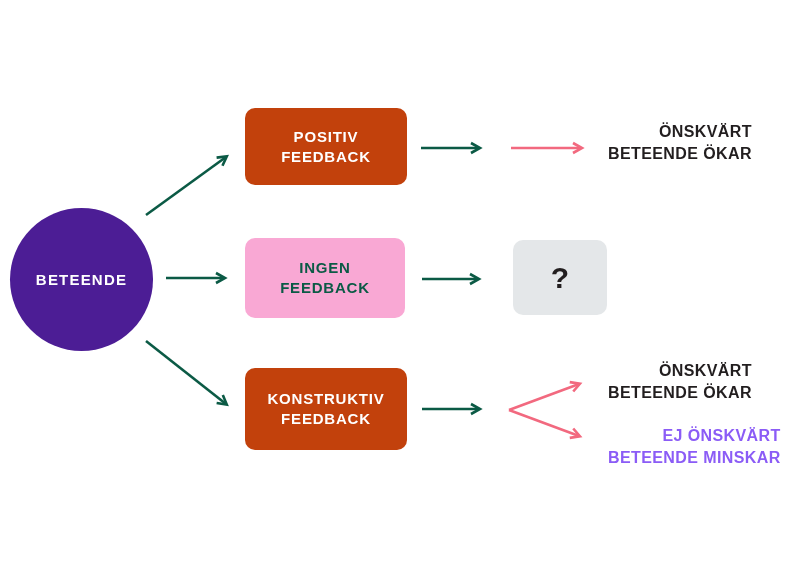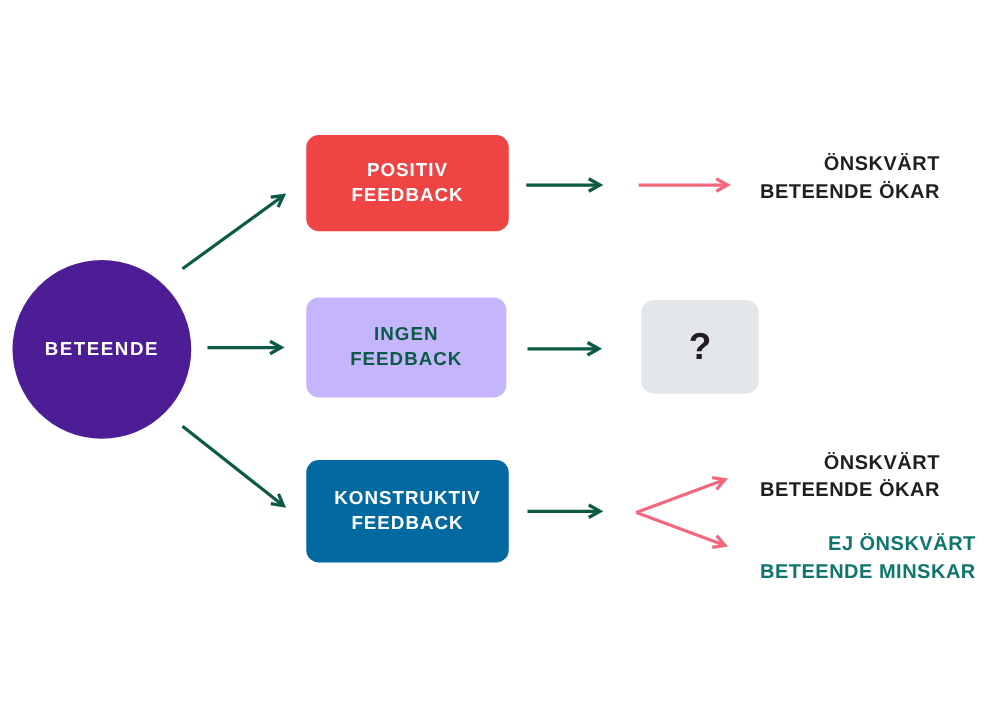--- a/index.html
+++ b/index.html
@@ -105,41 +105,41 @@
 
     <line class="arrow-line" x1="422" y1="409" x2="479" y2="409" marker-end="url(#head-green)" style="stroke: rgb(11, 90, 69);"></line>
     <line class="arrow-line" x1="509" y1="410" x2="579" y2="384" marker-end="url(#head-pink)" style="stroke: rgb(242, 105, 127);"></line>
     <line class="arrow-line" x1="509" y1="410" x2="579" y2="436" marker-end="url(#head-pink)" style="stroke: rgb(242, 105, 127);"></line>
   </svg>
 
   <div class="node circle" style="background-color: #4c1d95;">
     <span class="label">BETEENDE</span>
   </div>
 
-  <div class="node box box-positive" style="background-color: #ef4444;">
+  <div class="node box box-positive" style="background-color: #c2410c;">
     <span class="label" style="color: rgb(255, 255, 255);">POSITIV
 FEEDBACK</span>
   </div>
 
-  <div class="node box box-none" style="background-color: #c4b5fd;">
+  <div class="node box box-none" style="background-color: #f9a8d4;">
     <span class="label" style="color: rgb(11, 90, 69);">INGEN
 FEEDBACK</span>
   </div>
 
-  <div class="node box box-constructive" style="background-color: #0369a1;">
+  <div class="node box box-constructive" style="background-color: #c2410c;">
     <span class="label" style="color: rgb(255, 255, 255);">KONSTRUKTIV
 FEEDBACK</span>
   </div>
 
   <div class="node box box-question" style="background-color: rgb(228, 231, 233);">
     <span class="label" style="color: rgb(34, 30, 31);">?</span>
   </div>
 
   <div class="outcome outcome-1" style="color: rgb(34, 30, 31);">ÖNSKVÄRT
 BETEENDE ÖKAR</div>
 
   <div class="outcome outcome-2" style="color: rgb(34, 30, 31);">ÖNSKVÄRT
 BETEENDE ÖKAR</div>
 
-  <div class="outcome outcome-3" style="color: #0f766e;">EJ ÖNSKVÄRT
+  <div class="outcome outcome-3" style="color: #8b5cf6;">EJ ÖNSKVÄRT
 BETEENDE MINSKAR</div>
 
 </div>
 
 </body></html>

